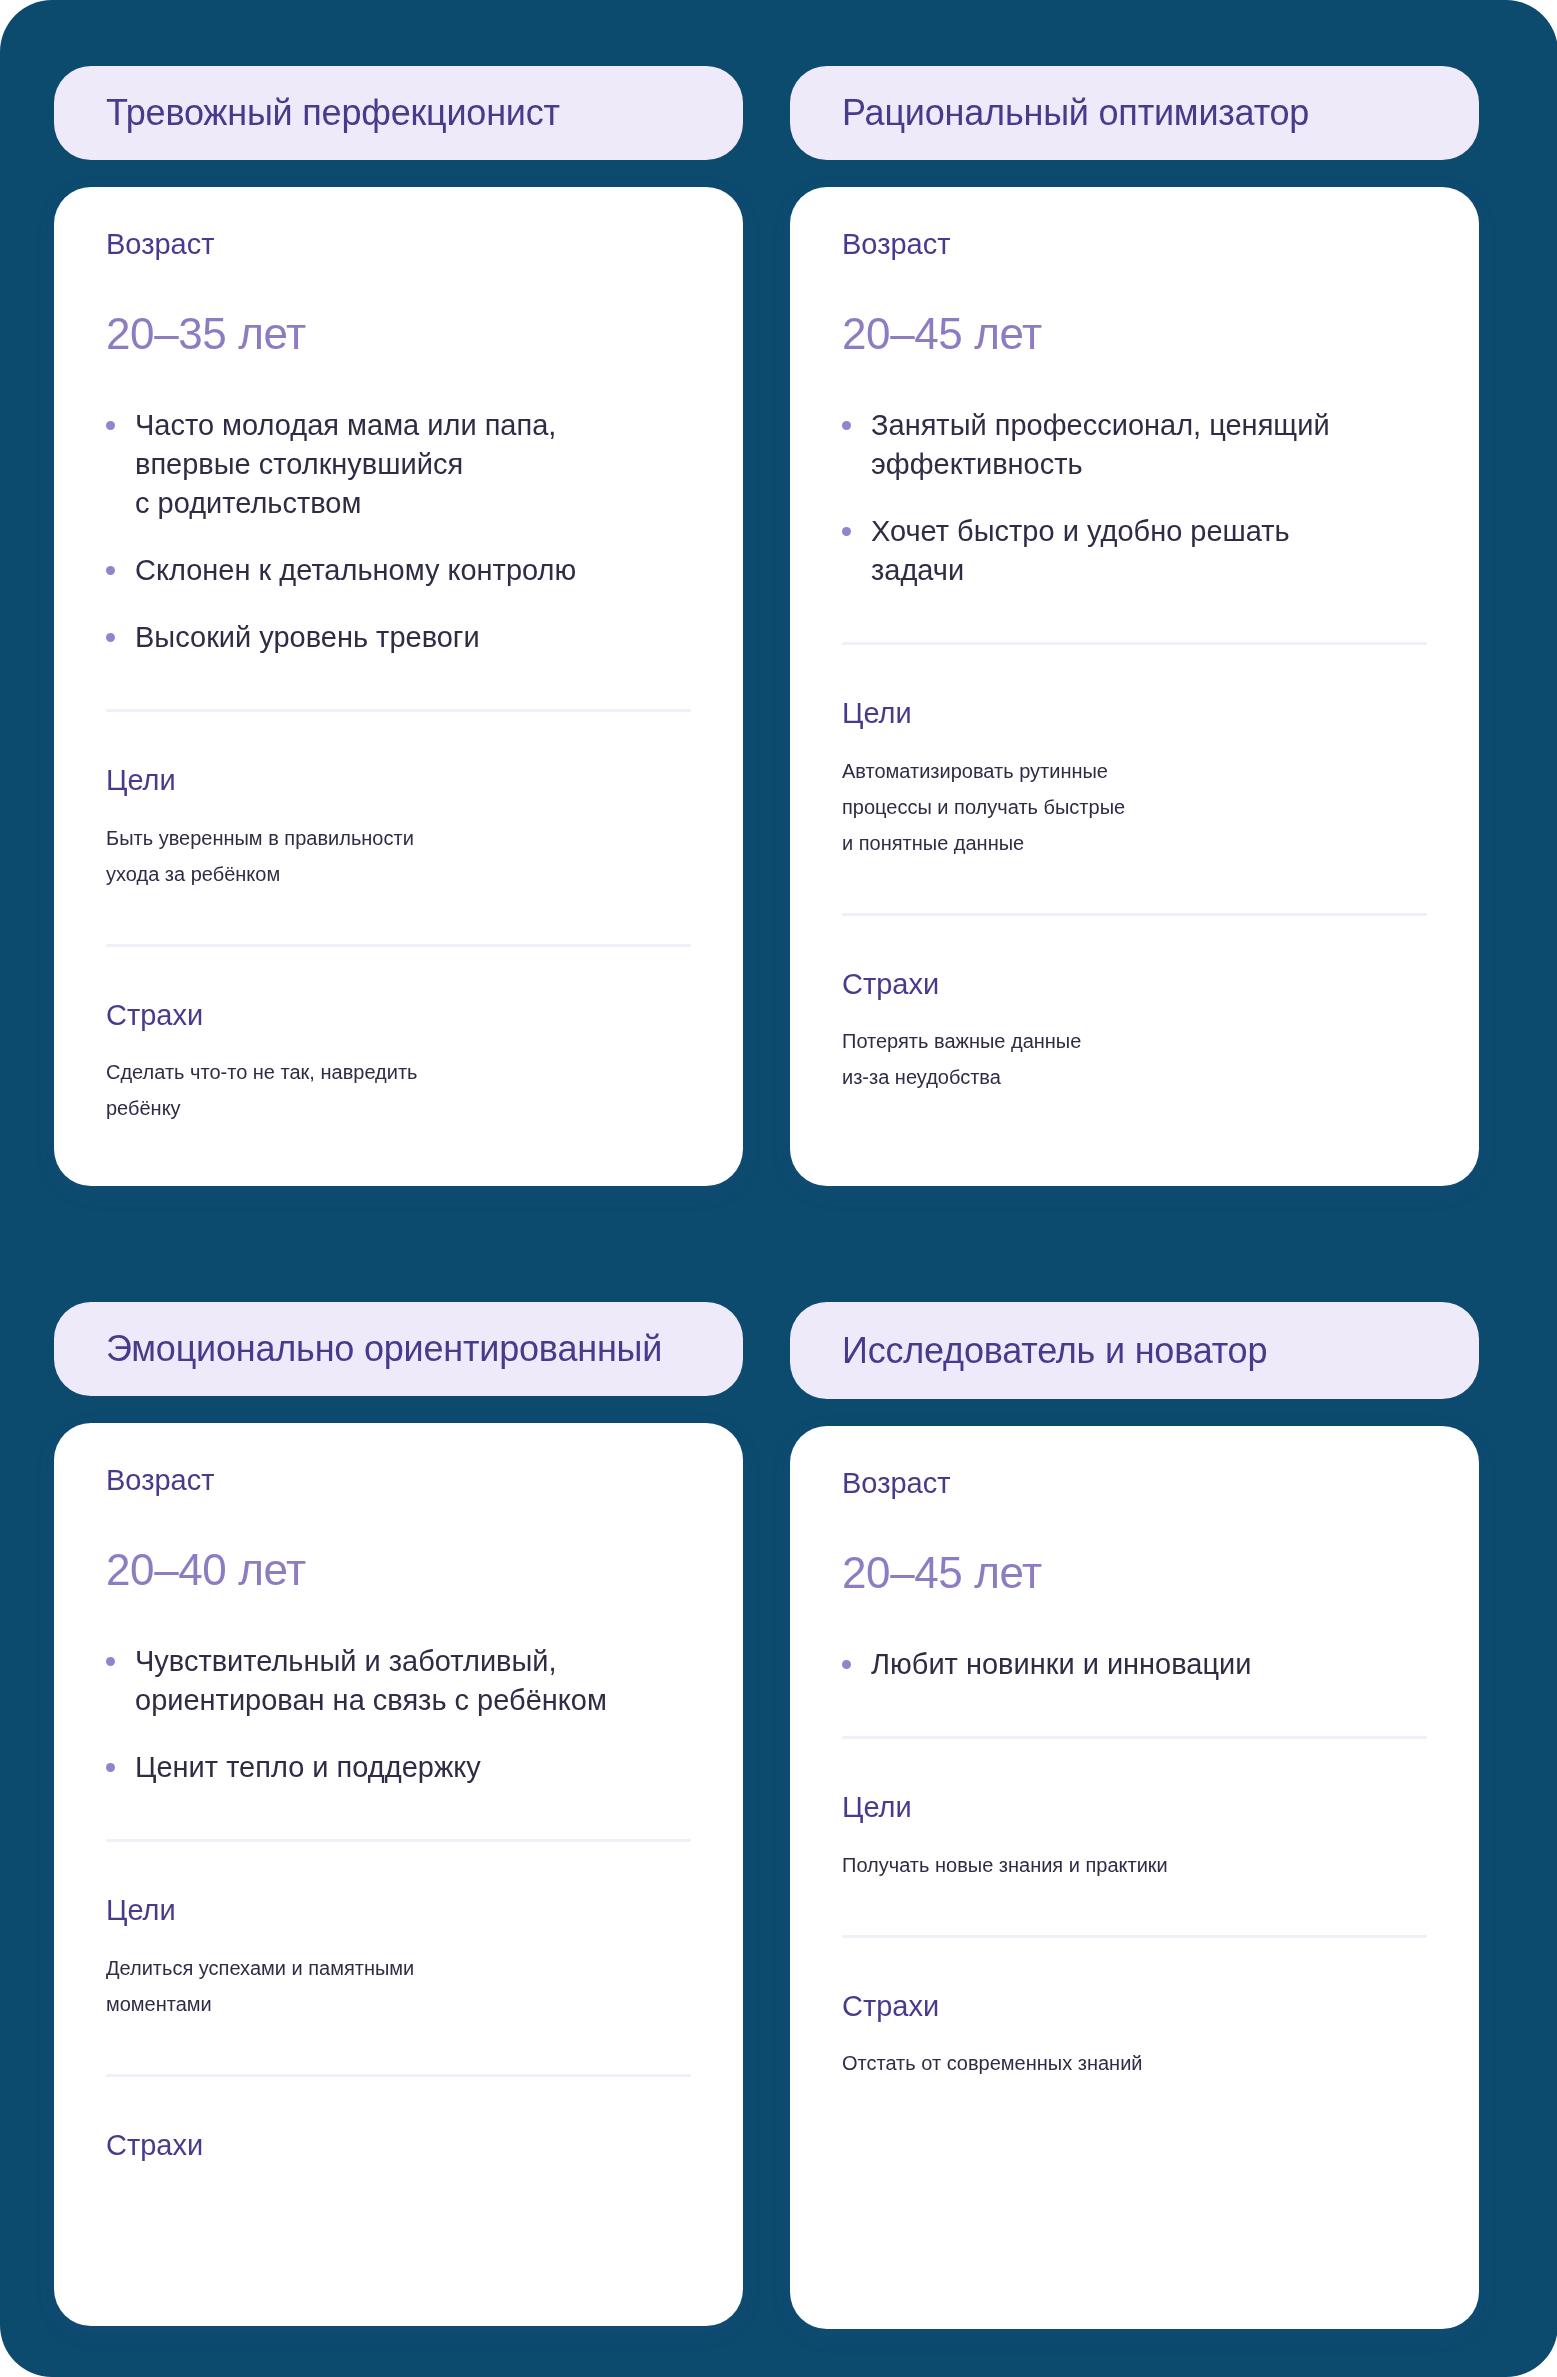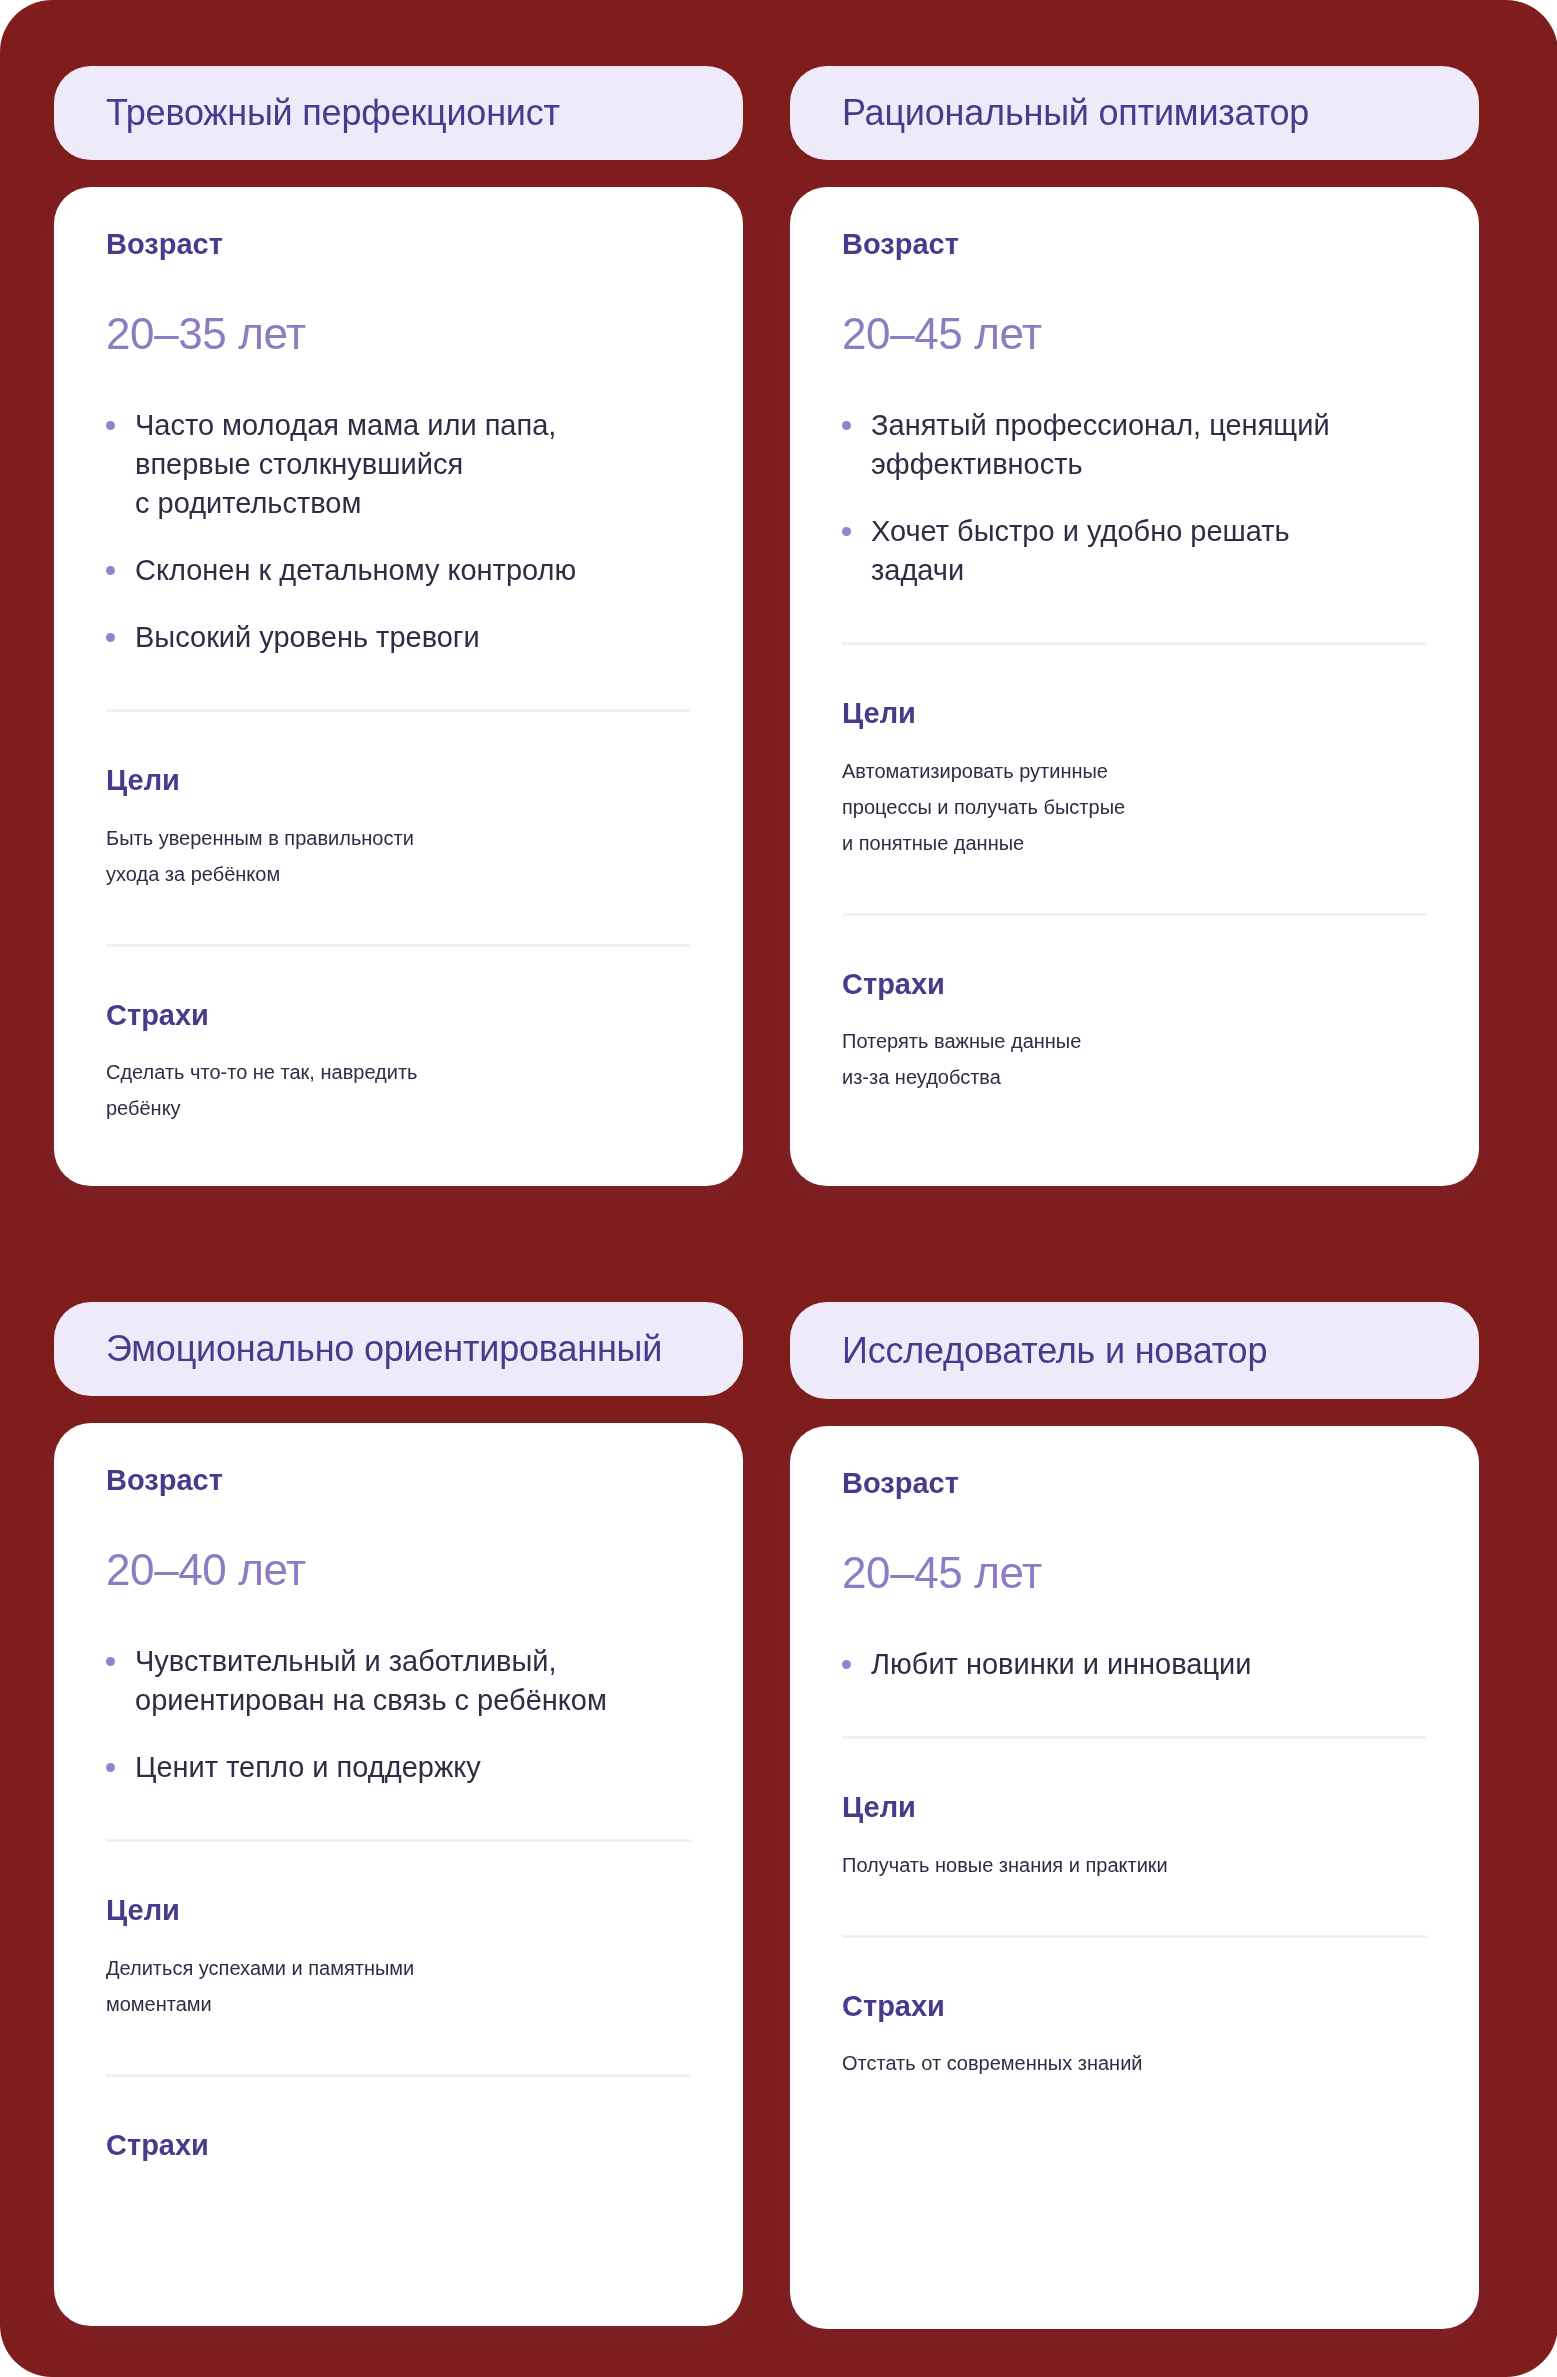--- a/index.html
+++ b/index.html
@@ -1,36 +1,36 @@
 <!DOCTYPE html>
 <html style="font-size:13px"><head>
 <meta charset="utf-8">
 <style>
   html, body { margin:0; padding:0; background:#ffffff; }
   body { width:1558px; height:2377px; overflow:hidden; font-family:"Liberation Sans", sans-serif; }
   .outer {
     position:absolute; left:0; top:0; width:1558px; height:2377px;
-    background:#7f1d1d; border-radius:52px; box-sizing:border-box;
+    background:#0c4a6e; border-radius:52px; box-sizing:border-box;
   }
   .persona { position:absolute; width:689px; }
   .col-left { left:54px; }
   .col-right { left:790px; }
   .row-top { top:66px; }
   .row-bottom { top:1302px; }
   .header {
     height:94px; background:#eeeafa; border-radius:37px;
     display:flex; align-items:center; padding:0 52px; box-sizing:border-box;
     color:#4a3a8c; font-size:36px; font-weight:500; letter-spacing:-0.2px;
   }
   .card {
     margin-top:27px; background:#ffffff; border-radius:37px;
     box-shadow:0 6.5px 24px rgba(120,100,200,0.07);
     padding:38px 52px 50px 52px; box-sizing:border-box;
   }
-  .label { color:#4a3a8c; font-size:29px; line-height:39px; font-weight:700; }
+  .label { color:#4a3a8c; font-size:29px; line-height:39px; font-weight:400; }
   .age { color:#8e7cc3; font-size:44px; line-height:62px; margin-top:39px; letter-spacing:-0.4px; }
   .bullets { list-style:none; margin:41px 0 0 0; padding:0; }
   .bullets li {
     position:relative; padding-left:29px; color:#312b45;
     font-size:29px; line-height:39px; margin-bottom:28px;
   }
   .bullets li:last-child { margin-bottom:0; }
   .bullets li .dot {
     position:absolute; left:0; top:15.4px; width:9px; height:9px; border-radius:50%;
     background:#9283cd;

